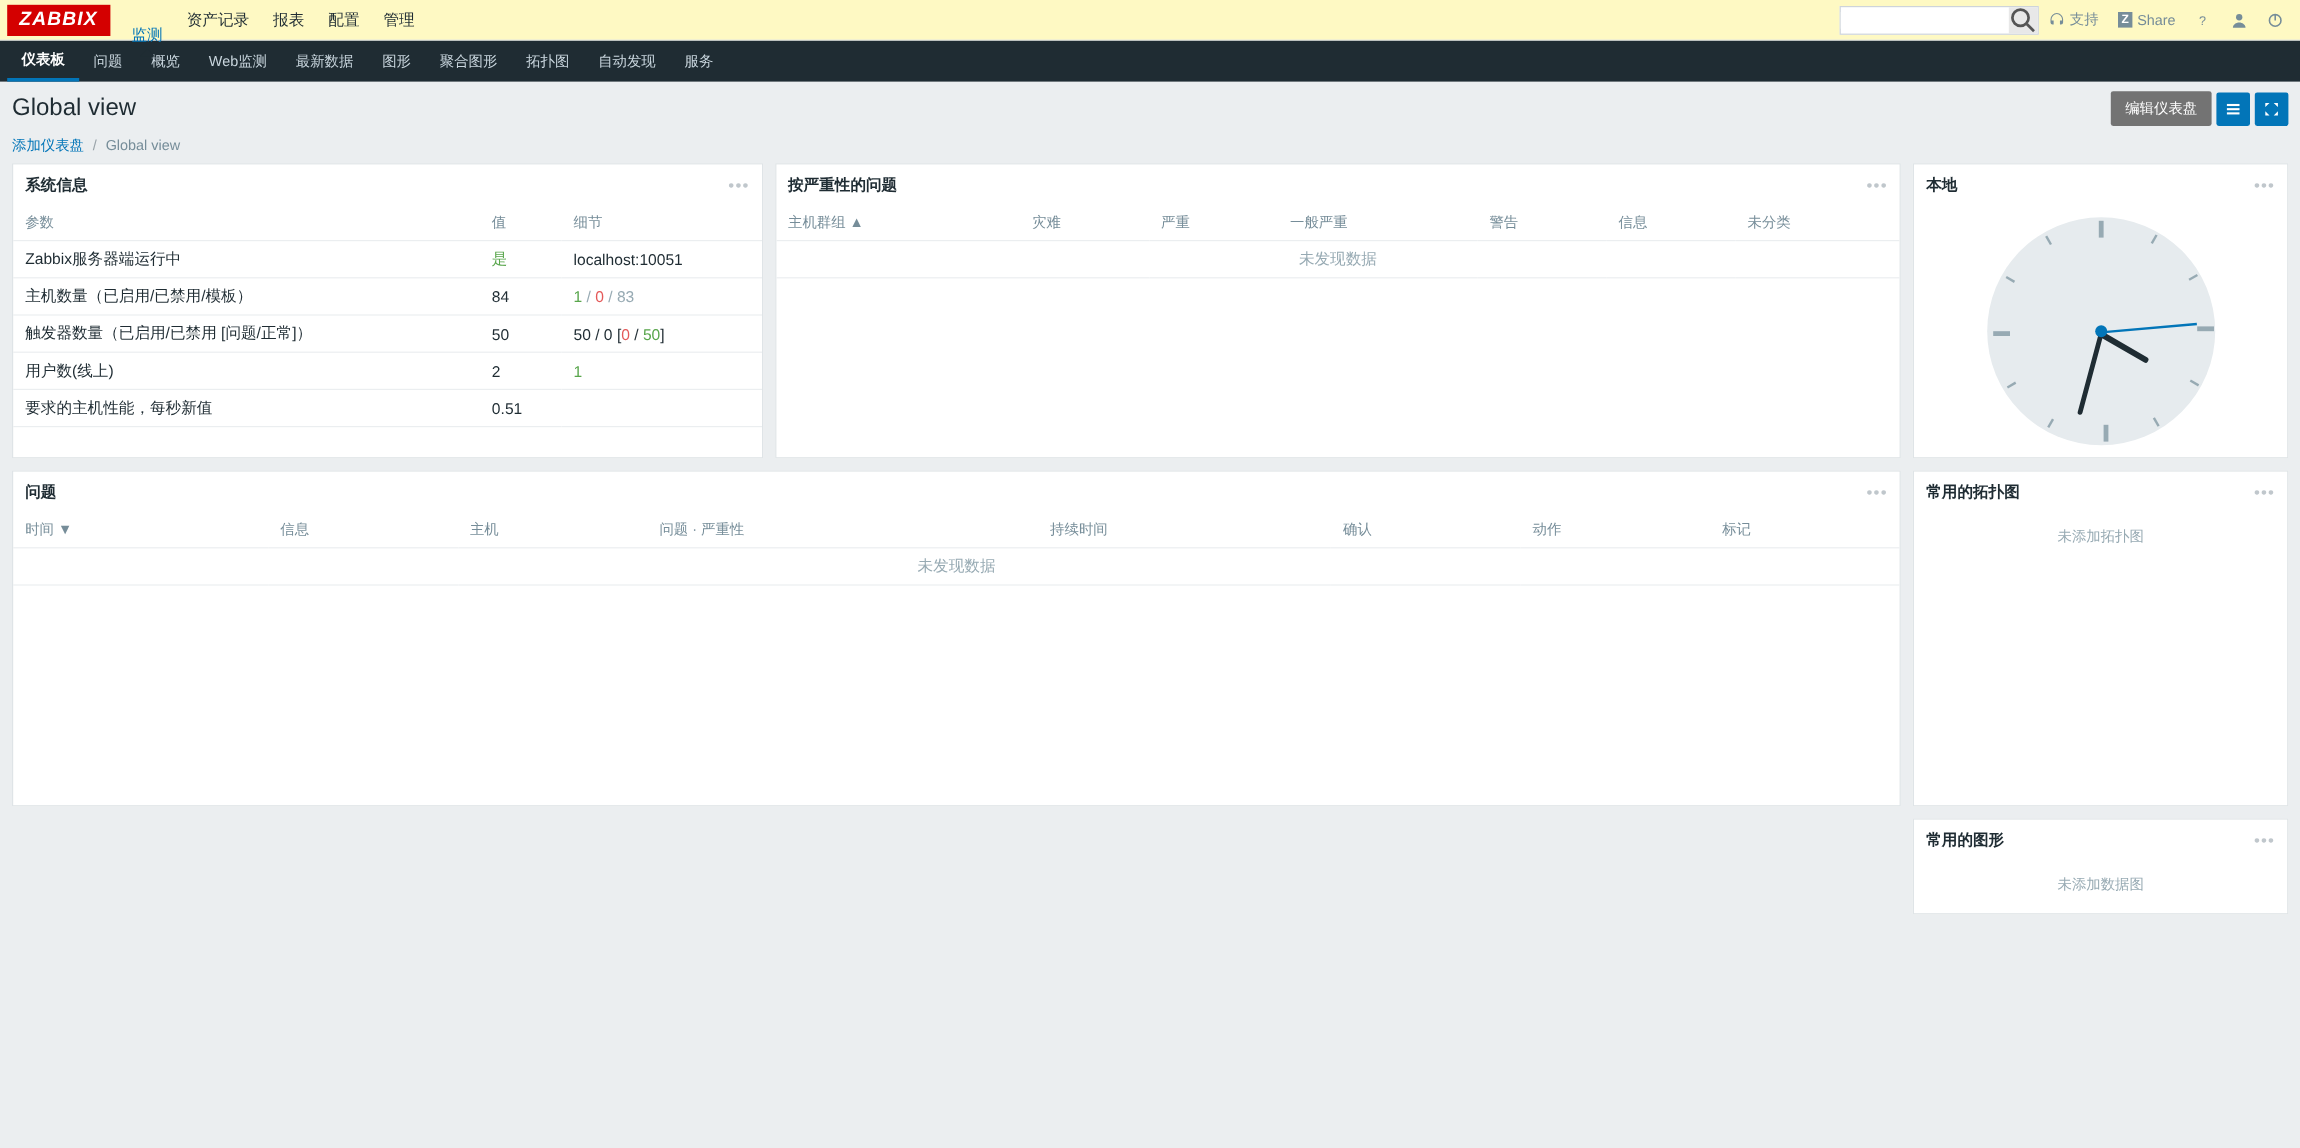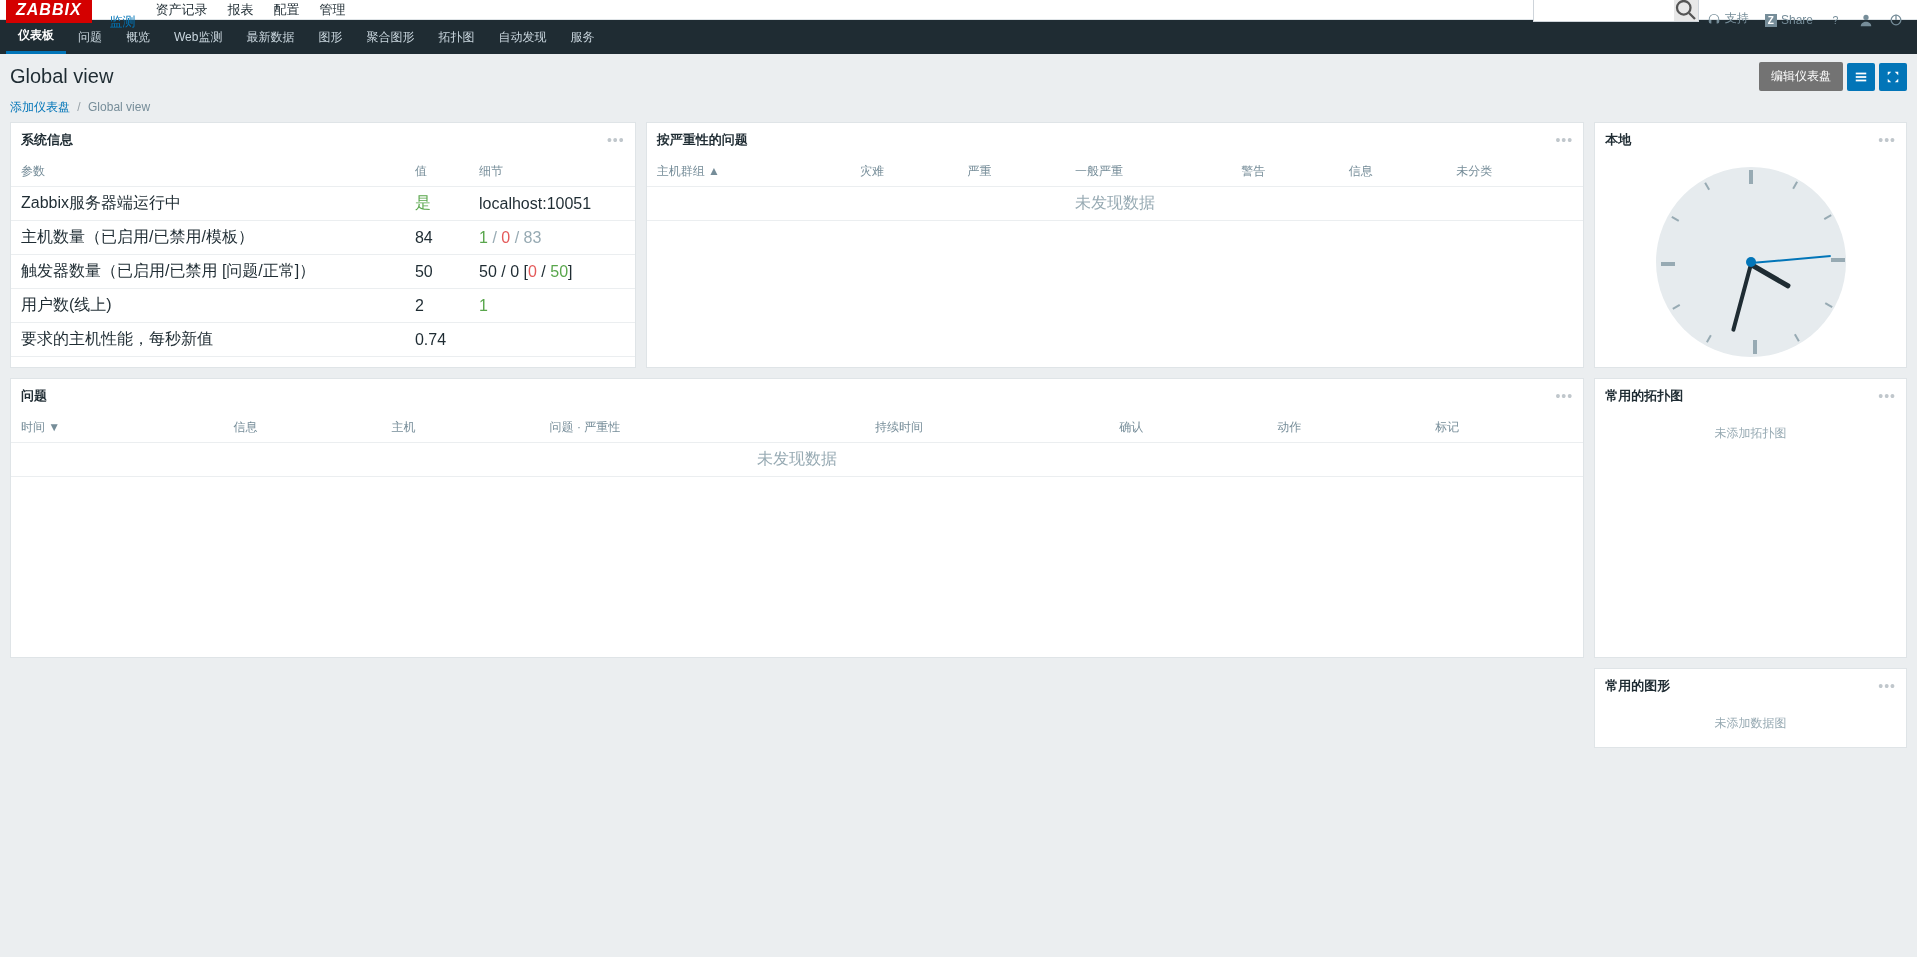--- a/index.html
+++ b/index.html
@@ -1,29 +1,29 @@
 <!DOCTYPE html>
 <html><head>
 <meta charset="utf-8">
 <style>
 * { margin: 0; padding: 0; box-sizing: border-box; }
 body { font-family: Arial, "Microsoft YaHei", sans-serif; font-size: 12px; background: #ebeef0; color: #1f2c33; }
 a { text-decoration: none; color: #0275b8; cursor: pointer; }
 
 
-.topnav { background: #ffffff; height: 20px; display: flex; align-items: center; padding: 0 6px; border-bottom: 1px solid #dfe4e7; }
+.topnav { background: #fef9c3; height: 34px; display: flex; align-items: center; padding: 0 6px; border-bottom: 1px solid #dfe4e7; }
 .logo { background: #d40000; color: #fff; font-weight: bold; padding: 4px 10px; font-size: 16px; letter-spacing: 1px; font-style: italic; margin-right: 8px; }
 .topnav-item { padding: 8px 10px; color: #1f2c33; cursor: pointer; font-size: 13px; }
 .topnav-item.active { color: #0275b8; position: relative; margin-top: 24px; }
 .topnav-item.active::after { content: ''; position: absolute; bottom: -1px; left: 50%; transform: translateX(-50%); width: 0; height: 0; border-left: 6px solid transparent; border-right: 6px solid transparent; border-bottom: 6px solid #1f2c33; }
 .topnav-spacer { flex: 1; }
 .search-box { display: flex; align-items: center; border: 1px solid #ced4da; background: #fff; height: 24px; }
 .search-input { border: none; outline: none; width: 140px; padding: 0 6px; font-size: 12px; }
 .search-btn { background: #e8e8e8; border: none; width: 24px; height: 22px; cursor: pointer; display: flex; align-items: center; justify-content: center; }
-.top-icon { padding: 0 8px; cursor: pointer; color: #768d99; display: flex; align-items: flex-end; gap: 4px; height: 34px; }
+.top-icon { padding: 0 8px; cursor: pointer; color: #768d99; display: flex; align-items: center; gap: 4px; height: 34px; }
 .top-icon svg { width: 14px; height: 14px; fill: #768d99; }
 
 
 .subnav { background: #1f2c33; height: 34px; display: flex; align-items: center; padding: 0 6px; }
 .subnav-item { padding: 0 12px; color: #c9d6de; cursor: pointer; font-size: 12px; height: 34px; display: flex; align-items: center; }
 .subnav-item.active { color: #fff; font-weight: bold; border-bottom: 3px solid #0275b8; }
 
 
 .page-hdr { display: flex; align-items: center; padding: 8px 10px; }
 .page-title { font-size: 20px; color: #1f2c33; font-weight: normal; }
@@ -48,21 +48,21 @@
 .w-sysinfo { grid-column: 1; grid-row: 1; }
 .w-severity { grid-column: 2; grid-row: 1; }
 .w-clock { grid-column: 3; grid-row: 1; min-height: 220px; }
 .w-problems { grid-column: 1 / span 2; grid-row: 2; min-height: 280px; }
 .w-maps { grid-column: 3; grid-row: 2; min-height: 280px; }
 .w-graphs { grid-column: 3; grid-row: 3; }
 
 
 .tbl { width: 100%; border-collapse: collapse; }
 .tbl th { text-align: left; font-weight: normal; color: #768d99; padding: 6px 10px; border-bottom: 1px solid #ebeef0; font-size: 12px; }
-.tbl td { padding: 6px 10px; border-bottom: 1px solid #ebeef0; font-size: 16px; }
+.tbl td { padding: 6px 10px; border-bottom: 1px solid #ebeef0; font-size: 13px; }
 .green { color: #59a64c; }
 .red { color: #e45959; }
 .grey { color: #97aab3; }
 .no-data { text-align: center; color: #97aab3; padding: 12px; margin-top: 21px; }
 
 
 .clock-wrap { display: flex; justify-content: center; align-items: center; padding: 10px; }
 .clock { width: 190px; height: 190px; border-radius: 50%; background: #e6ebee; position: relative; }
 .clock-center { position: absolute; top: 50%; left: 50%; width: 10px; height: 10px; background: #0275b8; border-radius: 50%; transform: translate(-50%, -50%); z-index: 10; }
 .hand { position: absolute; top: 50%; left: 50%; transform-origin: 0 50%; }
@@ -191,21 +191,21 @@
             <td>50</td>
             <td><span>50</span><span> / </span><span>0</span><span> [</span><span class="red">0</span><span> / </span><span class="green">50</span><span>]</span></td>
           </tr>
           <tr>
             <td>用户数(线上)</td>
             <td>2</td>
             <td><span class="green">1</span></td>
           </tr>
           <tr>
             <td>要求的主机性能，每秒新值</td>
-            <td>0.74</td>
+            <td>0.51</td>
             <td></td>
           </tr>
         </tbody>
     </table>
   </div>
 
   <div class="widget w-severity">
     <div class="widget-hdr">
       <span class="widget-title">按严重性的问题</span>
       <span class="widget-hdr-spacer"></span>

